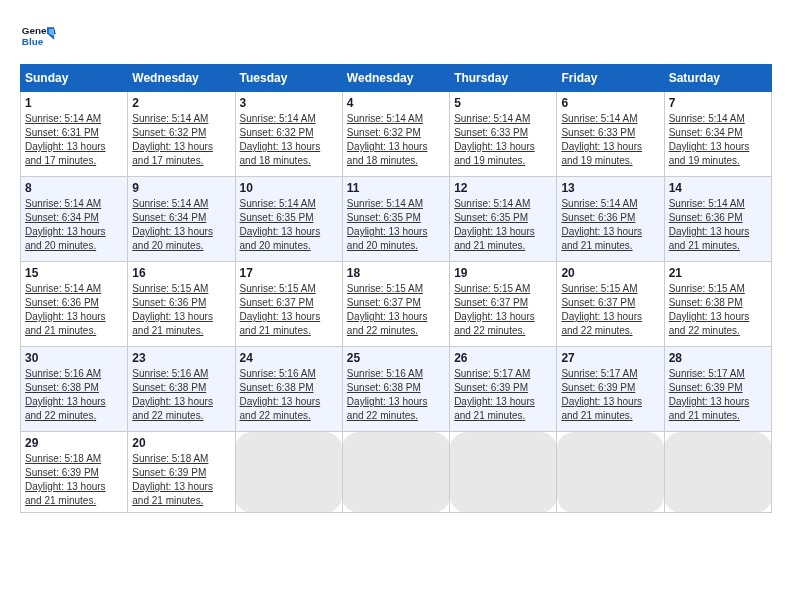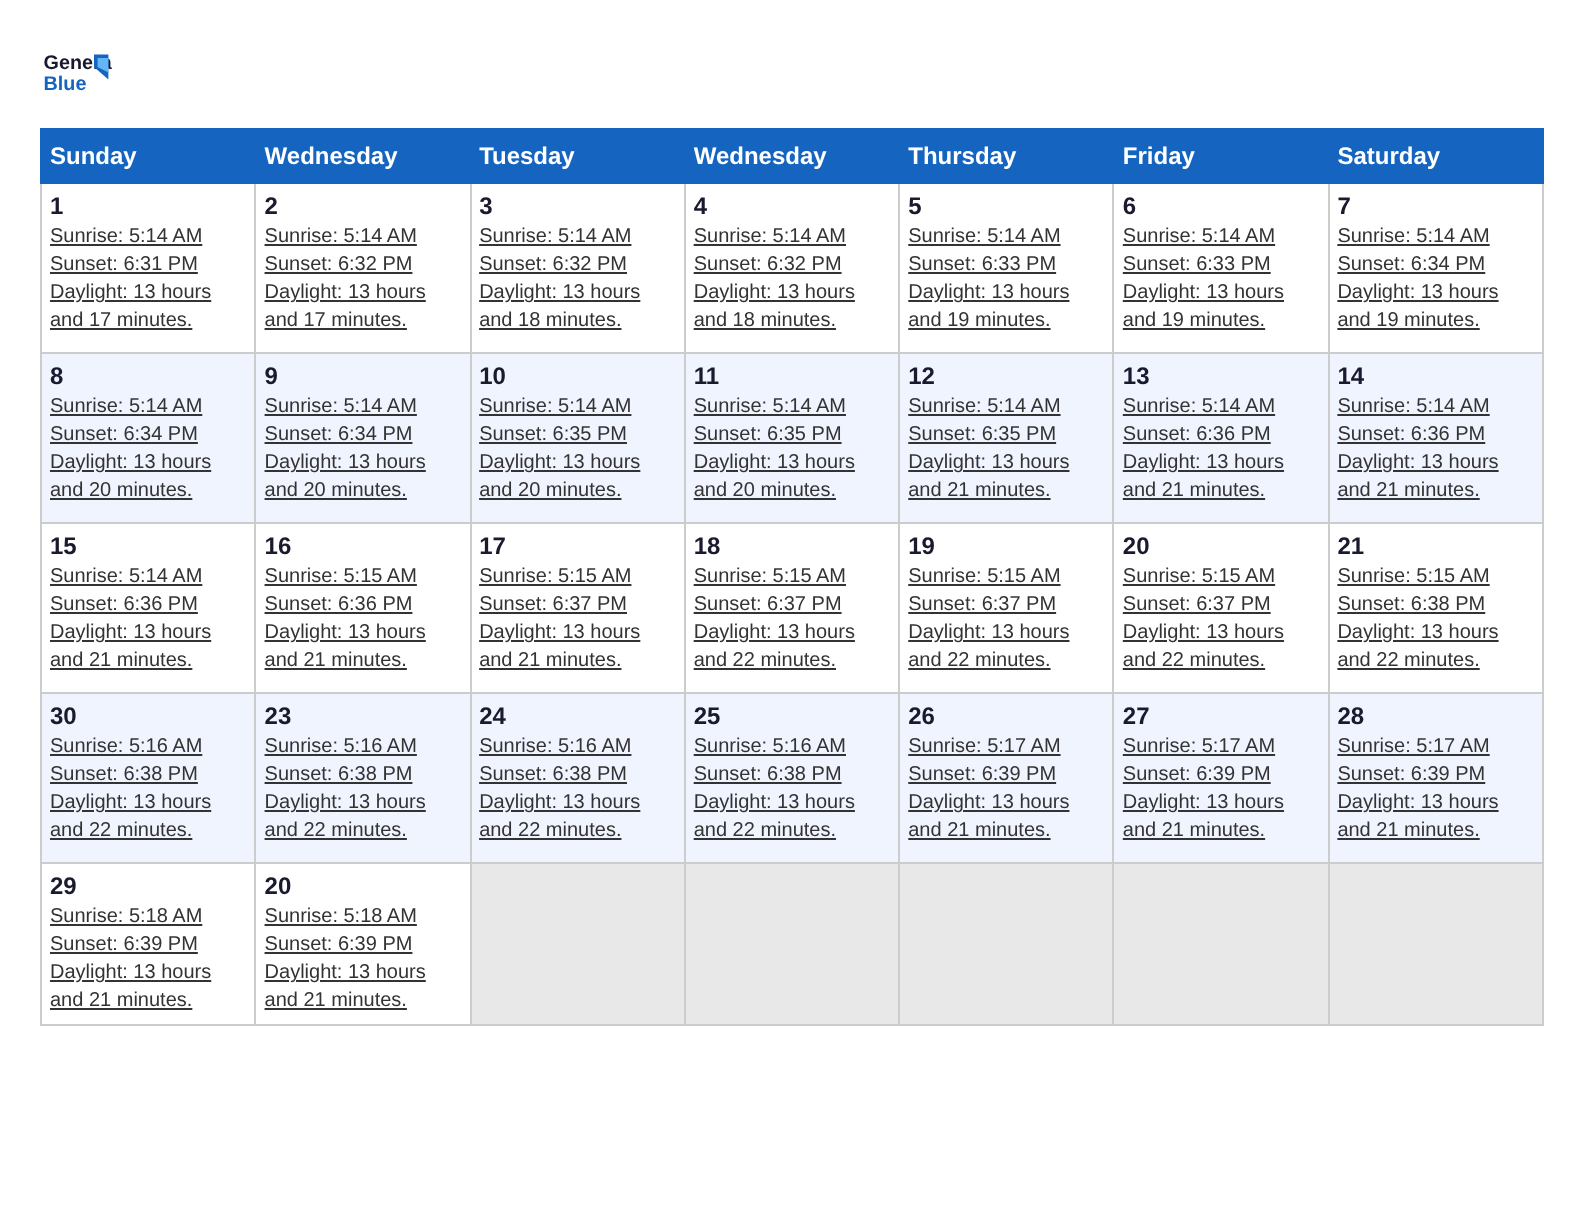--- a/index.html
+++ b/index.html
@@ -73,20 +73,21 @@
       font-size: 10px;
       color: #333;
       line-height: 1.4;
       text-decoration: underline;
     }
     .empty-cell {
       background: #e8e8e8 !important;
     }
     .last-row td {
       height: 75px;
+      border-radius: 17px;
     }
   </style>
 </head>
 <body>
 
 <div class="header-area">
   <div class="logo">
     <svg class="logo-icon" viewBox="0 0 40 40">
       <rect x="0" y="0" width="40" height="40" fill="white"></rect>
       <text x="2" y="16" font-size="11" font-weight="bold" fill="#1a1a2e" font-family="Arial">General</text>

